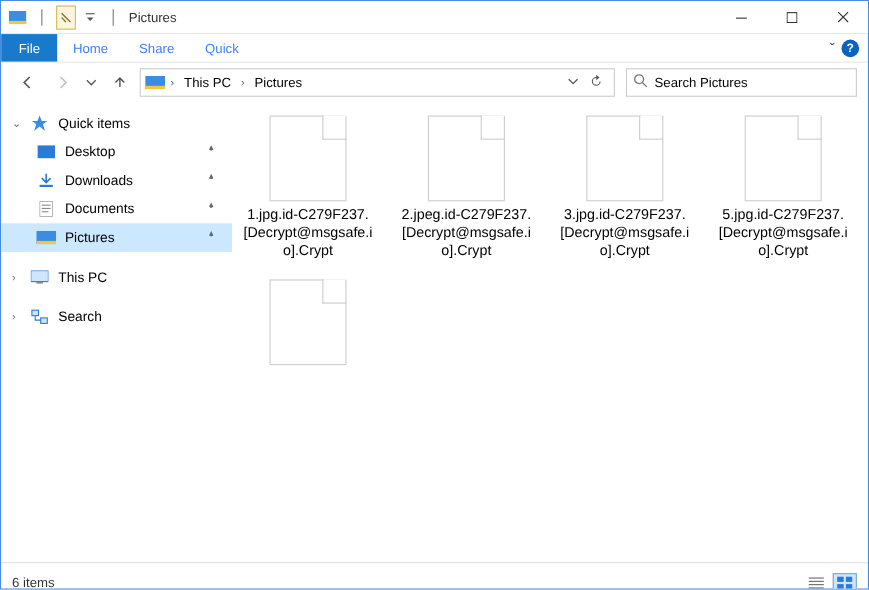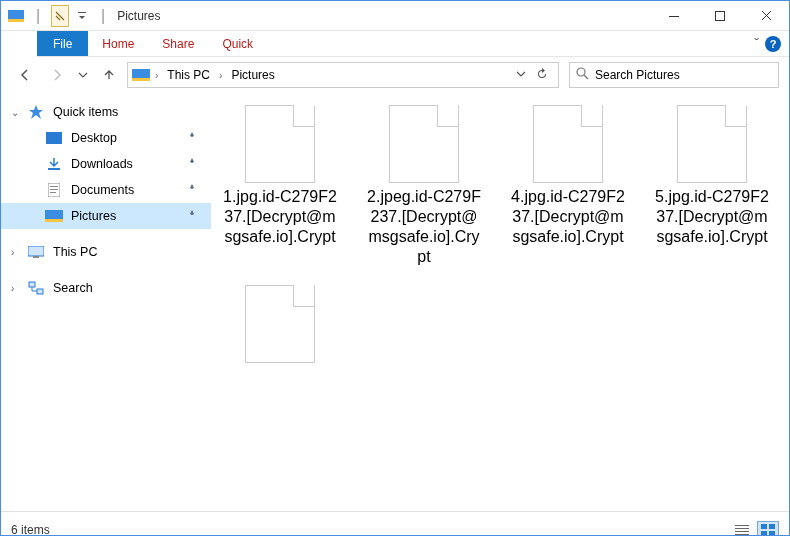--- a/index.html
+++ b/index.html
@@ -6,23 +6,23 @@
   body { background: #fff; width: 790px; height: 536px; overflow: hidden; border: 1px solid #4a8de0; }
   
   .titlebar { height: 30px; display: flex; align-items: center; background: #fff; border-bottom: 1px solid #e5e5e5; }
   .titlebar-qat { display: flex; align-items: center; padding: 0 6px; gap: 4px; }
   .qat-icon { width: 18px; height: 18px; display: flex; align-items: center; justify-content: center; }
   .qat-dropdown { width: 18px; height: 22px; display: flex; align-items: center; justify-content: center; border: 1px solid #d4b95a; background: #fdf5e0; }
   .titlebar-title { flex: 1; font-size: 12px; color: #333; padding-left: 8px; }
   .win-controls { display: flex; height: 100%; margin-left: auto; }
   .win-btn { width: 46px; display: flex; align-items: center; justify-content: center; }
   
-  .ribbon-tabs { height: 26px; display: flex; align-items: stretch; border-bottom: 1px solid #e5e5e5; margin-left: 36px; }
+  .ribbon-tabs { height: 26px; display: flex; align-items: stretch; border-bottom: 1px solid #e5e5e5; }
   .file-tab { background: #1979ca; color: #fff; padding: 0 16px; display: flex; align-items: center; font-size: 12px; }
-  .menu-tab { padding: 0 14px; display: flex; align-items: center; font-size: 12px; color: #b91c1c; }
+  .menu-tab { padding: 0 14px; display: flex; align-items: center; font-size: 12px; color: #3b82f6; }
   .ribbon-right { margin-left: auto; display: flex; align-items: center; padding-right: 8px; gap: 6px; }
   .help-circle { width: 16px; height: 16px; border-radius: 50%; background: #0a64bf; color: #fff; display: flex; align-items: center; justify-content: center; font-size: 11px; font-weight: bold; }
 
   .addressbar { height: 36px; display: flex; align-items: center; padding: 4px 10px; gap: 4px; }
   .nav-arrow { width: 28px; height: 28px; display: flex; align-items: center; justify-content: center; color: #666; }
   .nav-arrow.disabled { color: #c0c0c0; }
   .breadcrumb-box { flex: 1; height: 26px; border: 1px solid #ccc; display: flex; align-items: center; padding: 0 4px; font-size: 12px; gap: 2px; }
   .bc-icon { width: 18px; height: 14px; display: flex; align-items: center; justify-content: center; }
   .bc-sep { color: #666; padding: 0 3px; font-size: 10px; }
   .bc-item { padding: 0 4px; }
@@ -30,30 +30,30 @@
   .search-box { width: 210px; height: 26px; border: 1px solid #ccc; display: flex; align-items: center; padding: 0 6px; color: #000000; font-size: 12px; margin-left: 6px; gap: 6px; }
   
   .body { display: flex; height: 418px; }
   
   .sidebar { width: 210px; padding: 6px 0; overflow: hidden; }
   .nav-item { display: flex; align-items: center; height: 26px; padding-left: 26px; font-size: 12.5px; gap: 8px; position: relative; }
   .nav-item.sel { background: #cce8ff; }
   .nav-item .pin { position: absolute; right: 14px; color: #5a6a7a; }
   .nav-item .chev { position: absolute; left: 10px; color: #666; font-size: 10px; }
   .nav-icon { width: 18px; height: 18px; display: flex; align-items: center; justify-content: center; }
-  .nav-indent { padding-left: 44px; }
+  .nav-indent { padding-left: 32px; }
   .nav-group-gap { height: 10px; }
   
   .content { flex: 1; padding: 12px 10px; display: flex; flex-wrap: wrap; align-content: flex-start; gap: 18px 26px; overflow: hidden; }
   .file-tile { width: 118px; display: flex; flex-direction: column; align-items: center; }
   .file-icon { width: 70px; height: 78px; margin-bottom: 4px; position: relative; }
   .file-page { position: absolute; inset: 0; background: #fff; border: 1px solid #ccc; }
   .file-fold { position: absolute; top: 0; right: 0; width: 22px; height: 22px; background: linear-gradient(135deg, #fff 0 50%, transparent 50%); border-left: 1px solid #ccc; border-bottom: 1px solid #ccc; }
   .file-page::before { content: ""; position: absolute; top: 0; right: 0; width: 22px; height: 22px; background: #fff; clip-path: polygon(0 0, 0 100%, 100% 100%); }
-  .file-name { font-size: 16px; text-align: center; line-height: 1.25; word-break: break-all; }
+  .file-name { font-size: 13px; text-align: center; line-height: 1.25; word-break: break-all; }
   
   .statusbar { height: 36px; border-top: 1px solid #e0e0e0; display: flex; align-items: center; padding: 0 10px; font-size: 12px; color: #333; }
   .statusbar .views { margin-left: auto; display: flex; gap: 4px; }
   .view-btn { width: 22px; height: 18px; border: 1px solid transparent; display: flex; align-items: center; justify-content: center; }
   .view-btn.active { border-color: #7aa7d6; background: #cfe5fb; }
 </style>
 </head>
 <body>
 
 <div class="titlebar">
@@ -260,21 +260,21 @@
           <div class="file-page"></div>
           <div class="file-fold"></div>
         </div>
         <div class="file-name">2.jpeg.id-C279F237.[Decrypt@msgsafe.io].Crypt</div>
       </div>
       <div class="file-tile">
         <div class="file-icon">
           <div class="file-page"></div>
           <div class="file-fold"></div>
         </div>
-        <div class="file-name">4.jpg.id-C279F237.[Decrypt@msgsafe.io].Crypt</div>
+        <div class="file-name">3.jpg.id-C279F237.[Decrypt@msgsafe.io].Crypt</div>
       </div>
       <div class="file-tile">
         <div class="file-icon">
           <div class="file-page"></div>
           <div class="file-fold"></div>
         </div>
         <div class="file-name">5.jpg.id-C279F237.[Decrypt@msgsafe.io].Crypt</div>
       </div>
       <div class="file-tile">
         <div class="file-icon">

